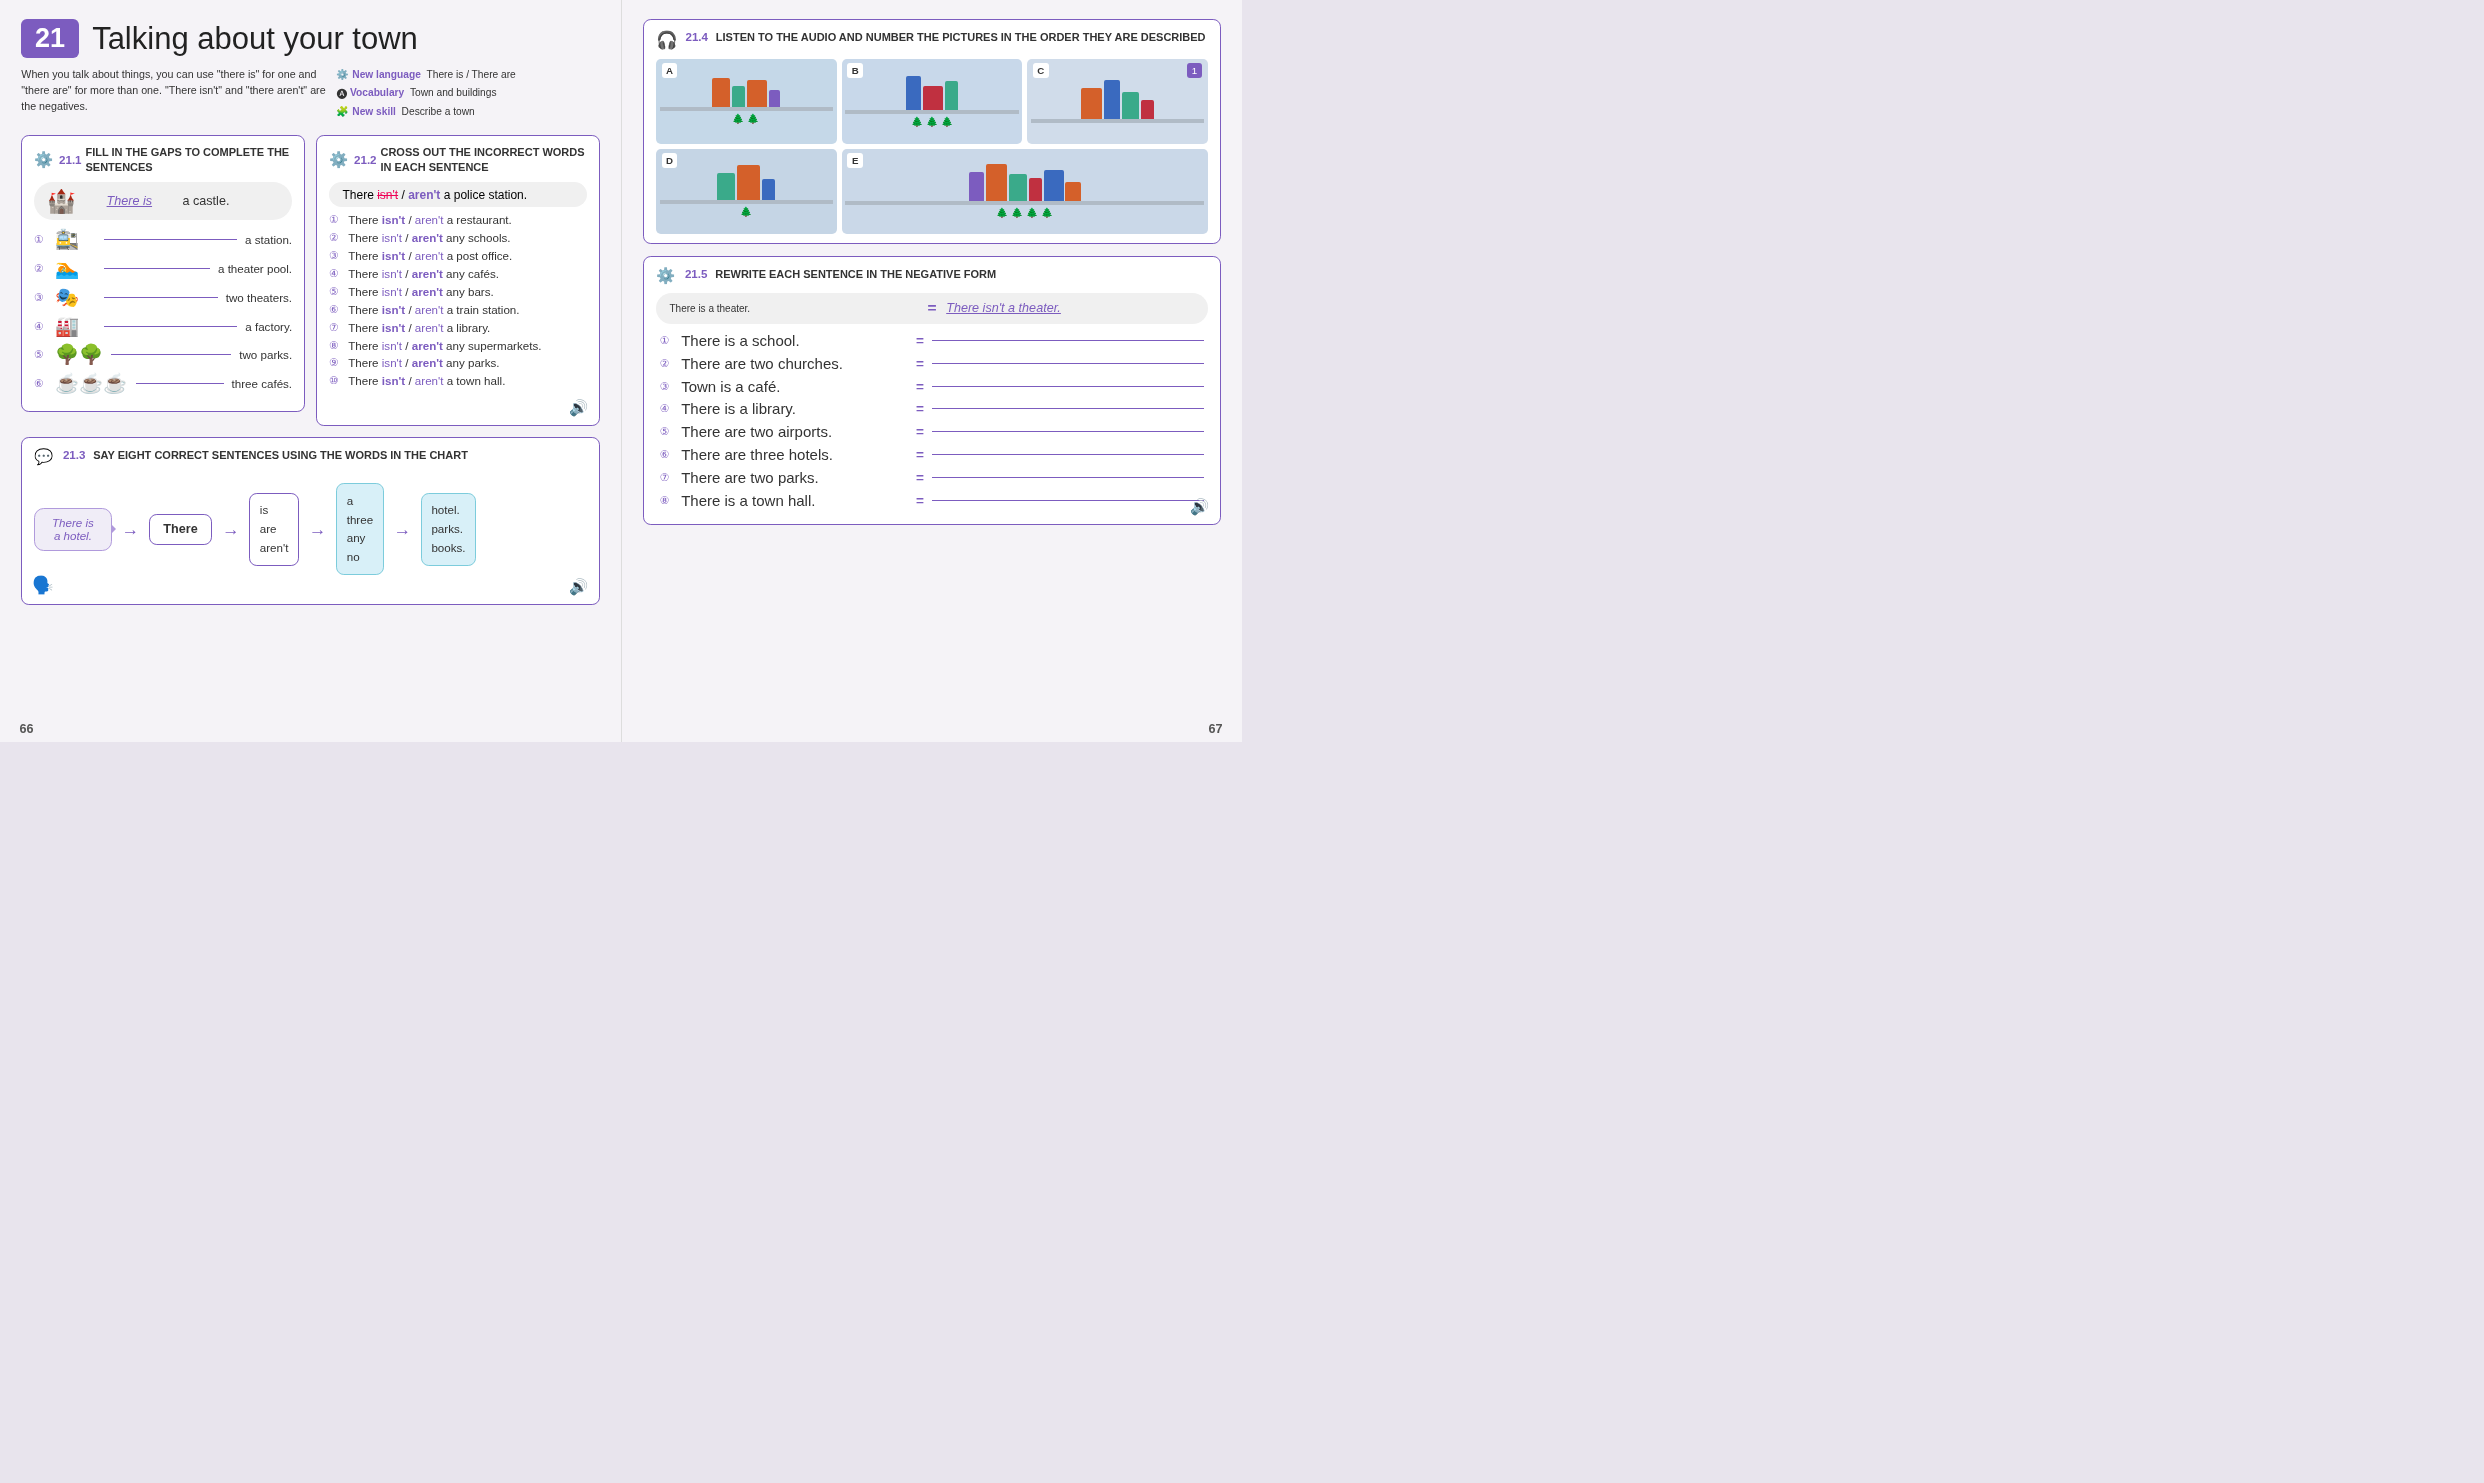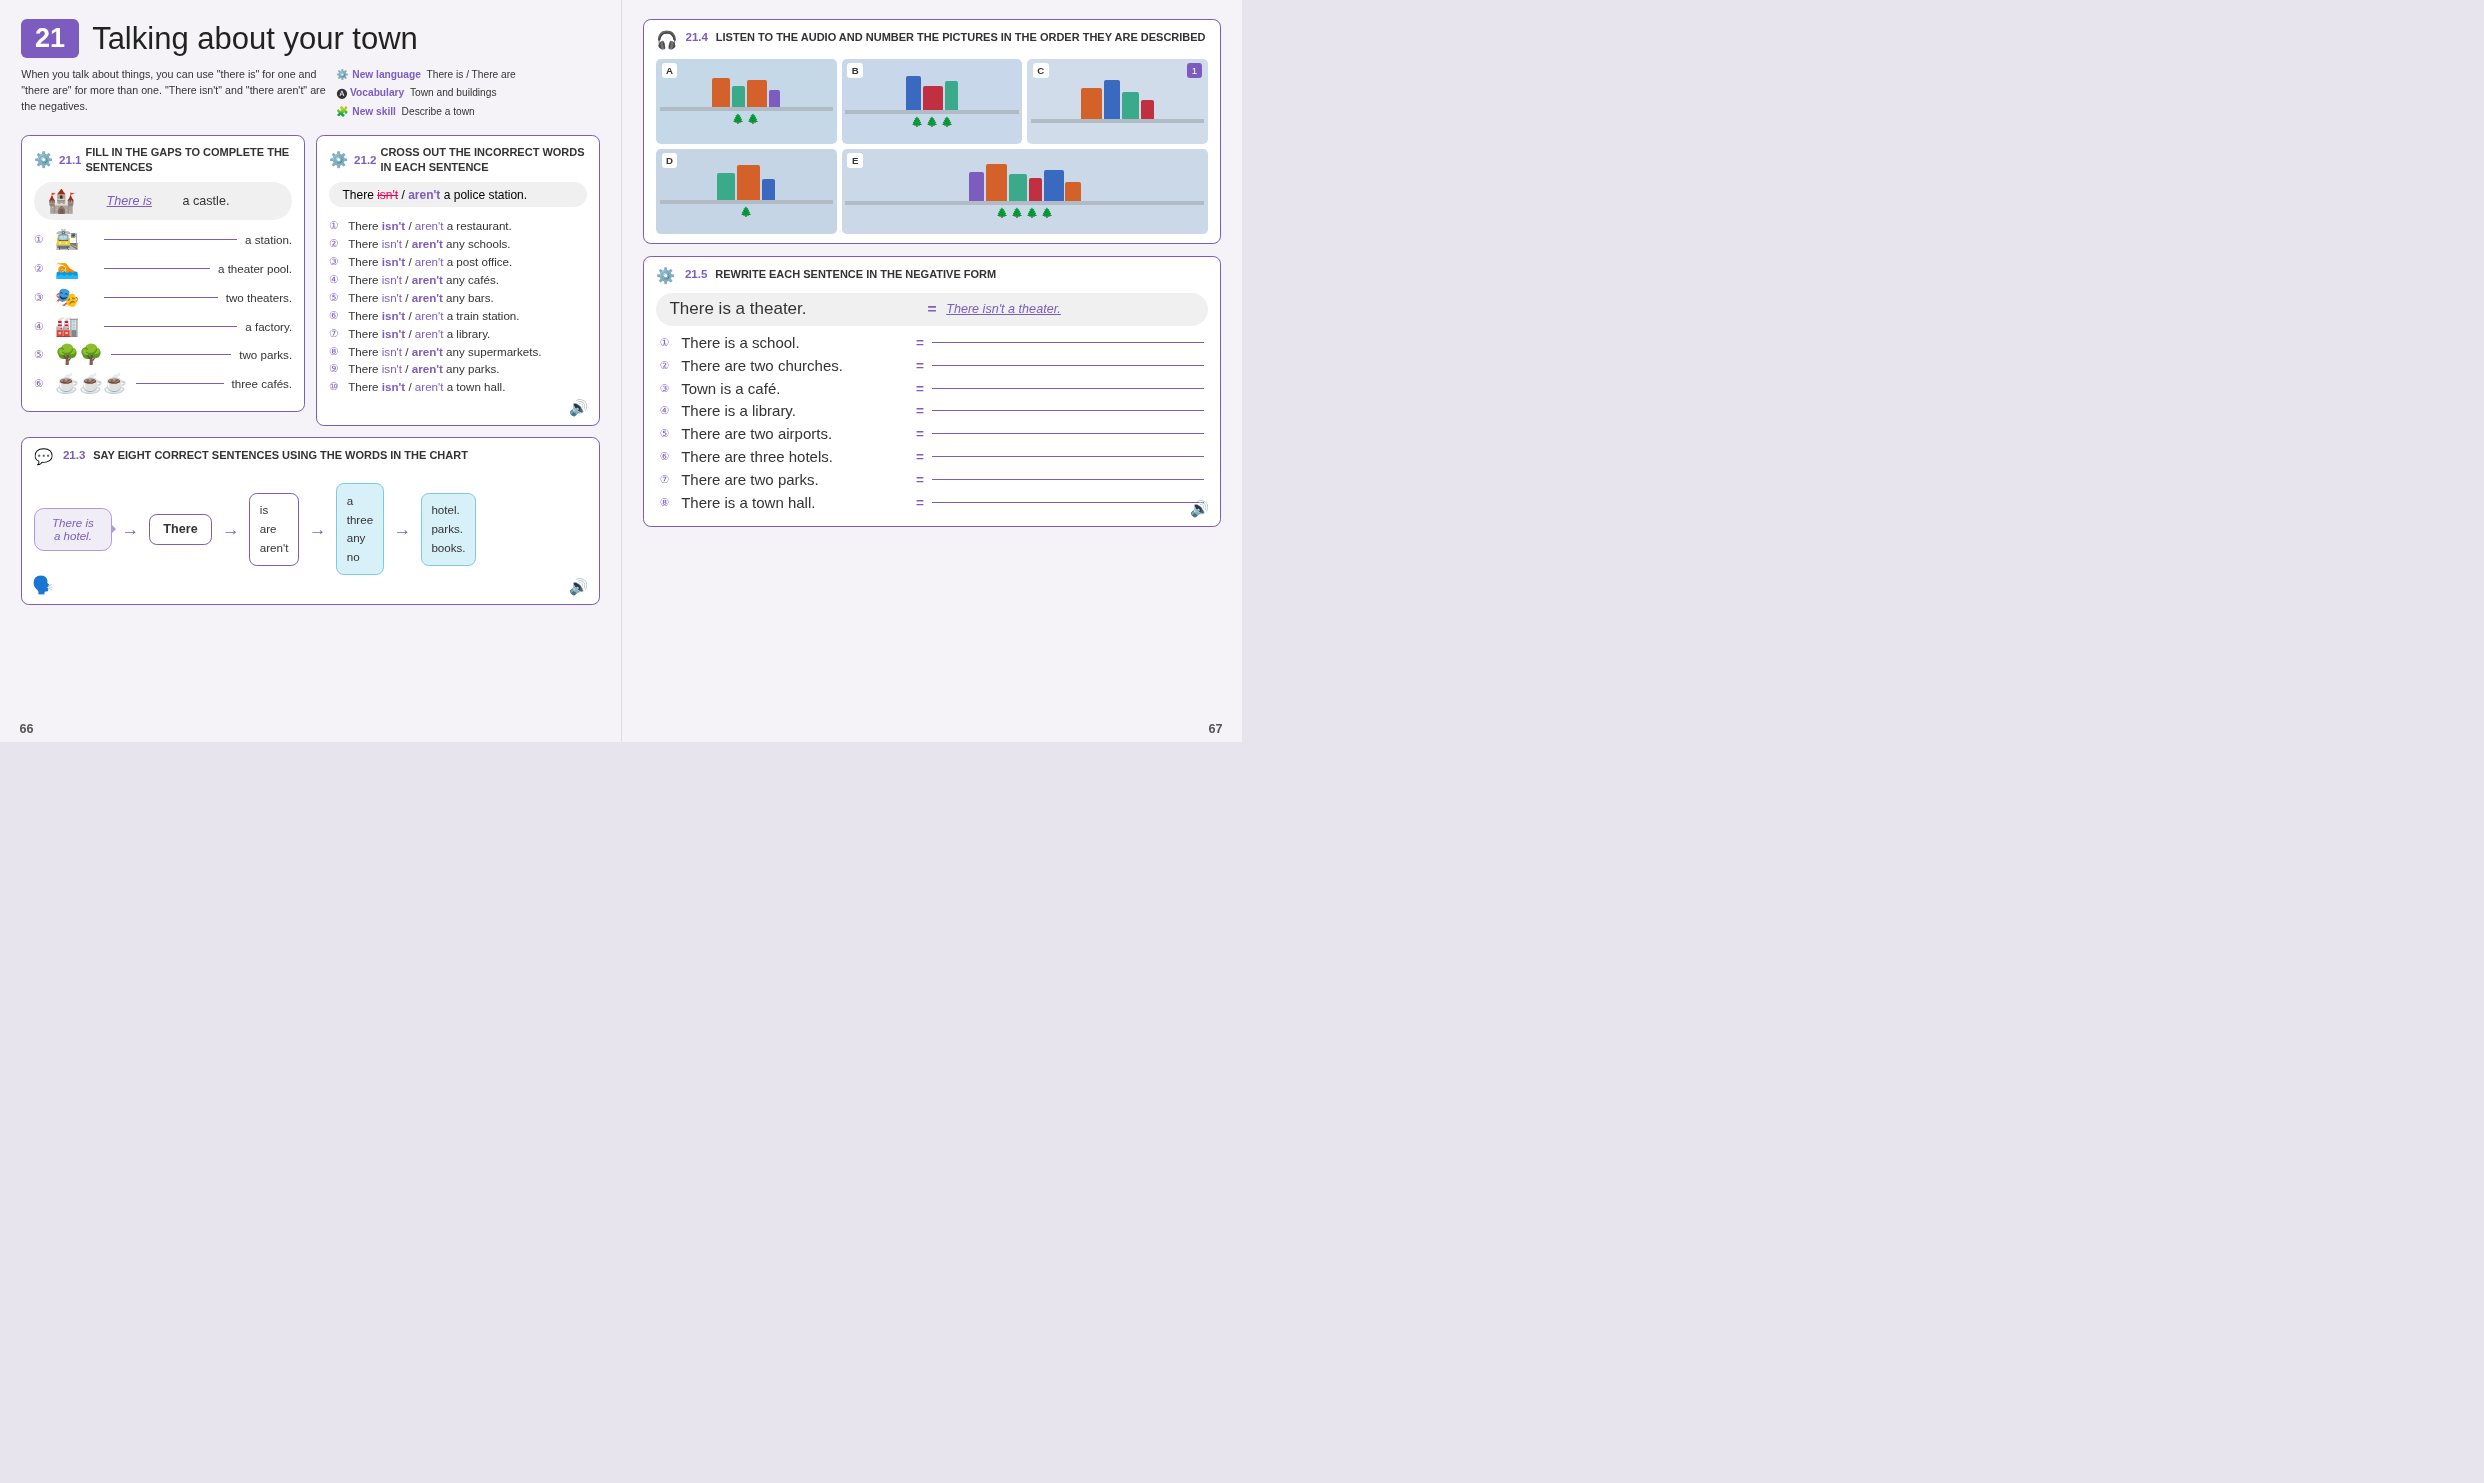--- a/index.html
+++ b/index.html
@@ -162,21 +162,21 @@
     .fill-label {
       font-size: 11.6px;
       color: #333;
     }
 
     
     .crossout-example {
       background: #f0f0f0;
       border-radius: 19.4px;
       padding: 5.8px 13.6px;
-      margin-bottom: 12px;
+      margin-bottom: 6px;
       font-size: 12px;
     }
     .crossout-row {
       display: flex;
       align-items: center;
       gap: 5.8px;
       margin-bottom: 4.9px;
       font-size: 11.6px;
       color: #333;
     }
@@ -377,21 +377,21 @@
       font-weight: bold;
     }
     .rewrite-answer {
       color: #7c5cbf;
       font-style: italic;
       text-decoration: underline;
       font-size: 12.6px;
       flex: 1;
     }
     .rewrite-orig {
-      font-size: 17px;
+      font-size: 10px;
       color: #333;
       flex: 1;
     }
     .rewrite-row {
       display: flex;
       align-items: center;
       gap: 7.8px;
       margin-bottom: 5.8px;
       padding: 0 3.9px;
     }

